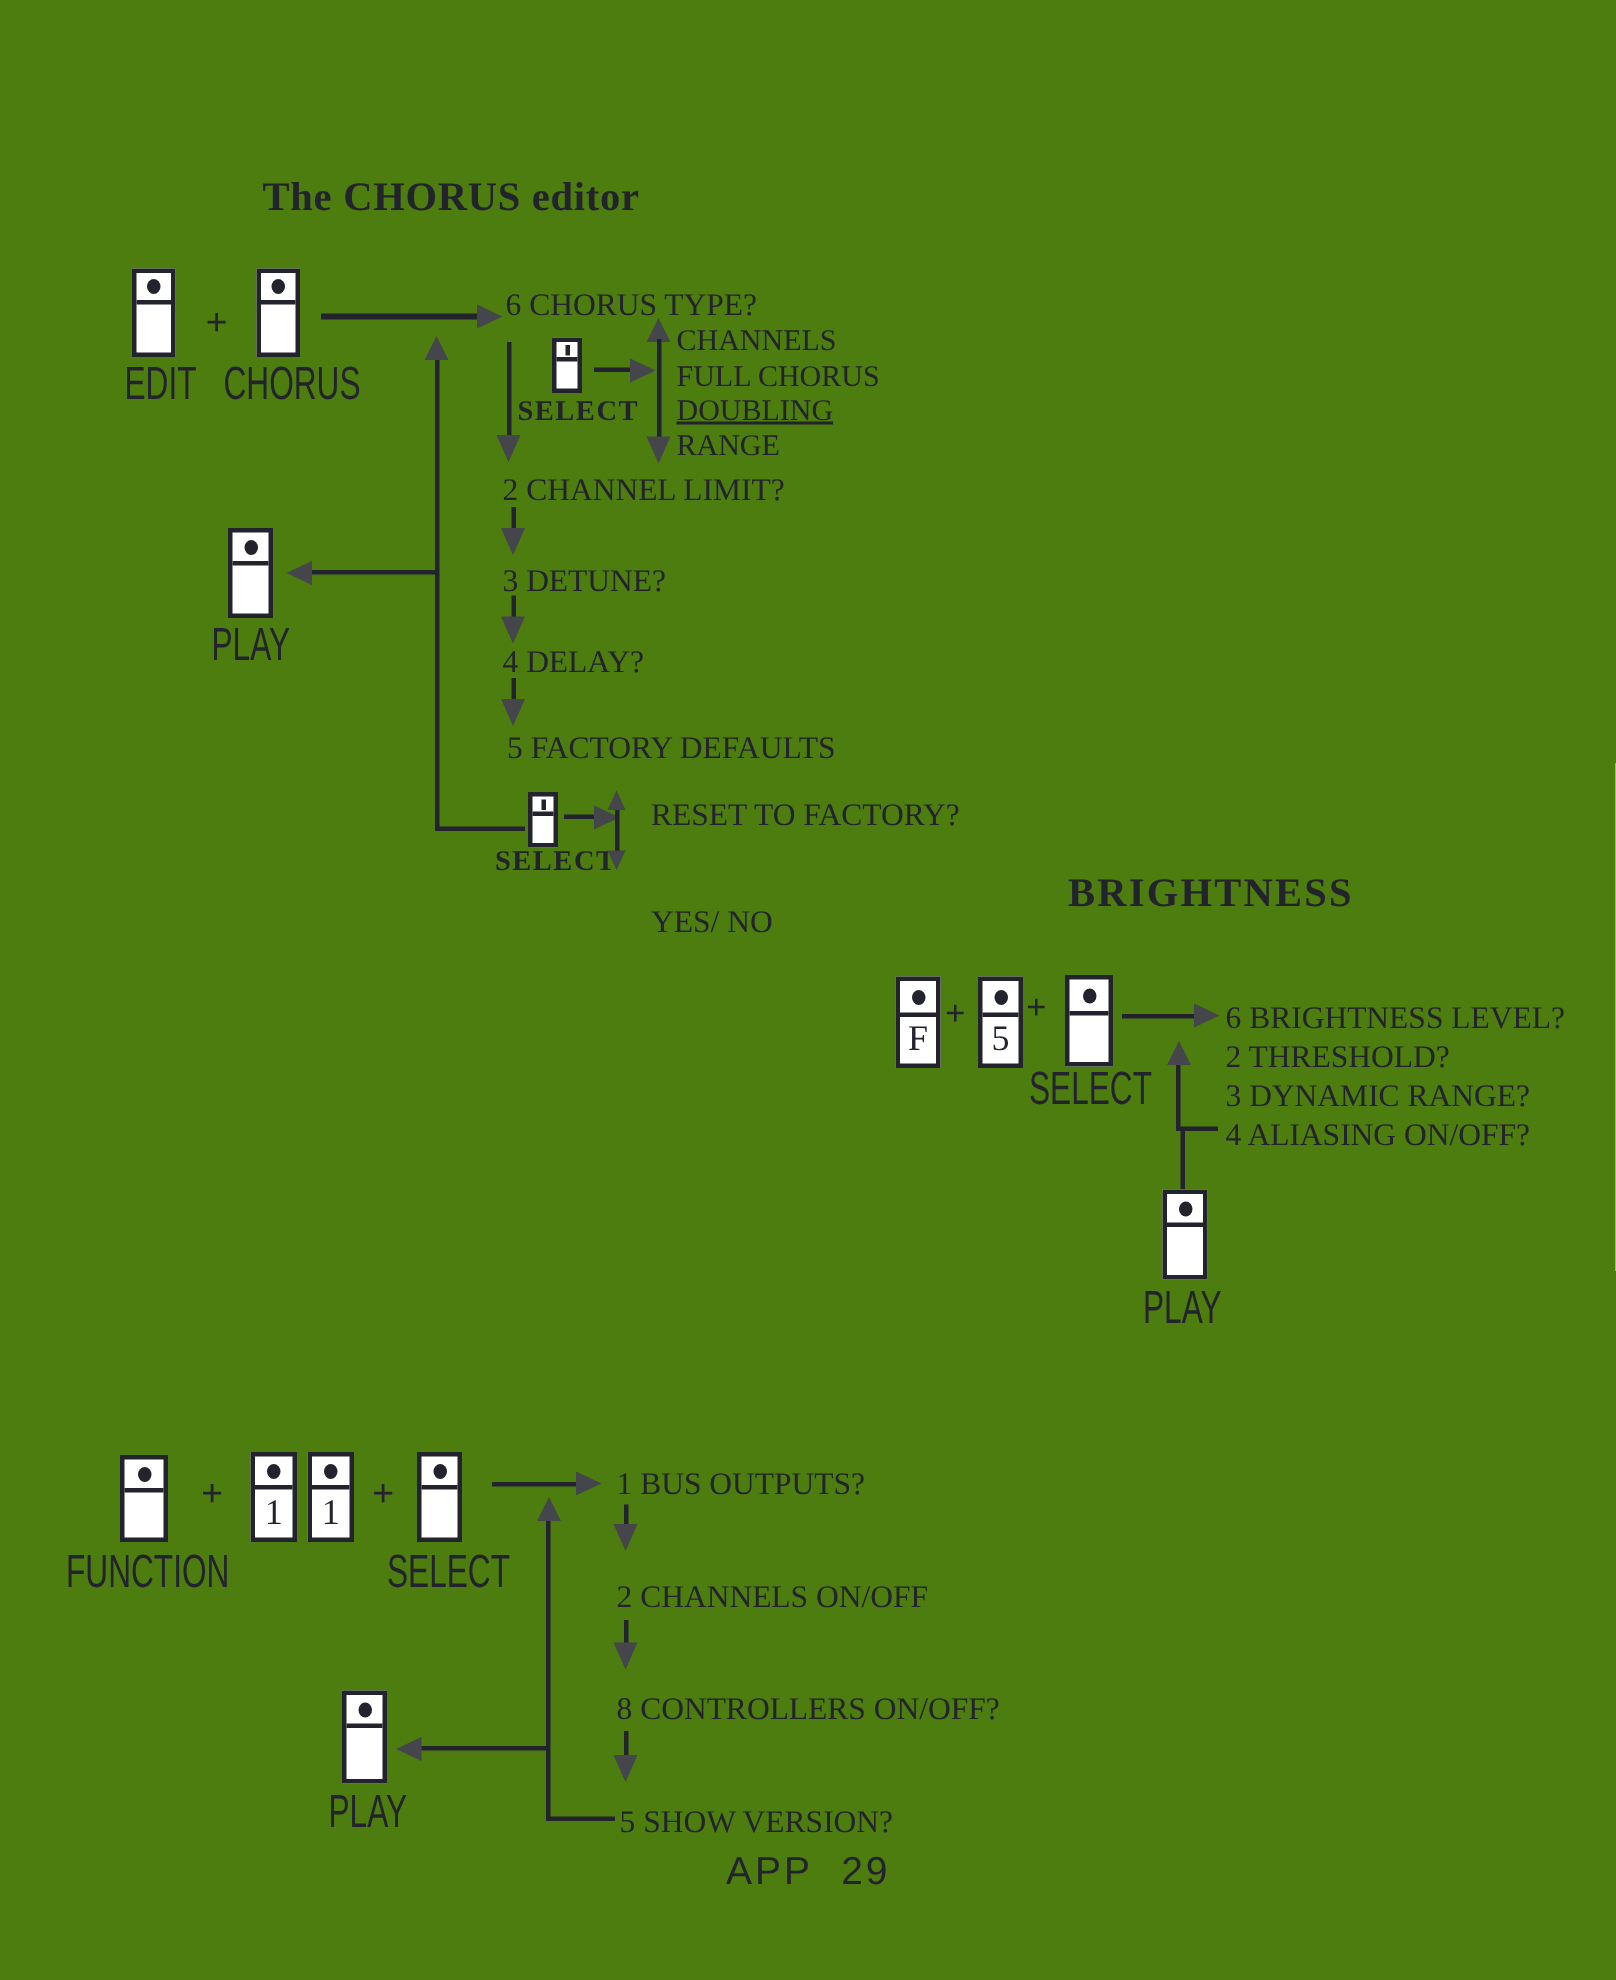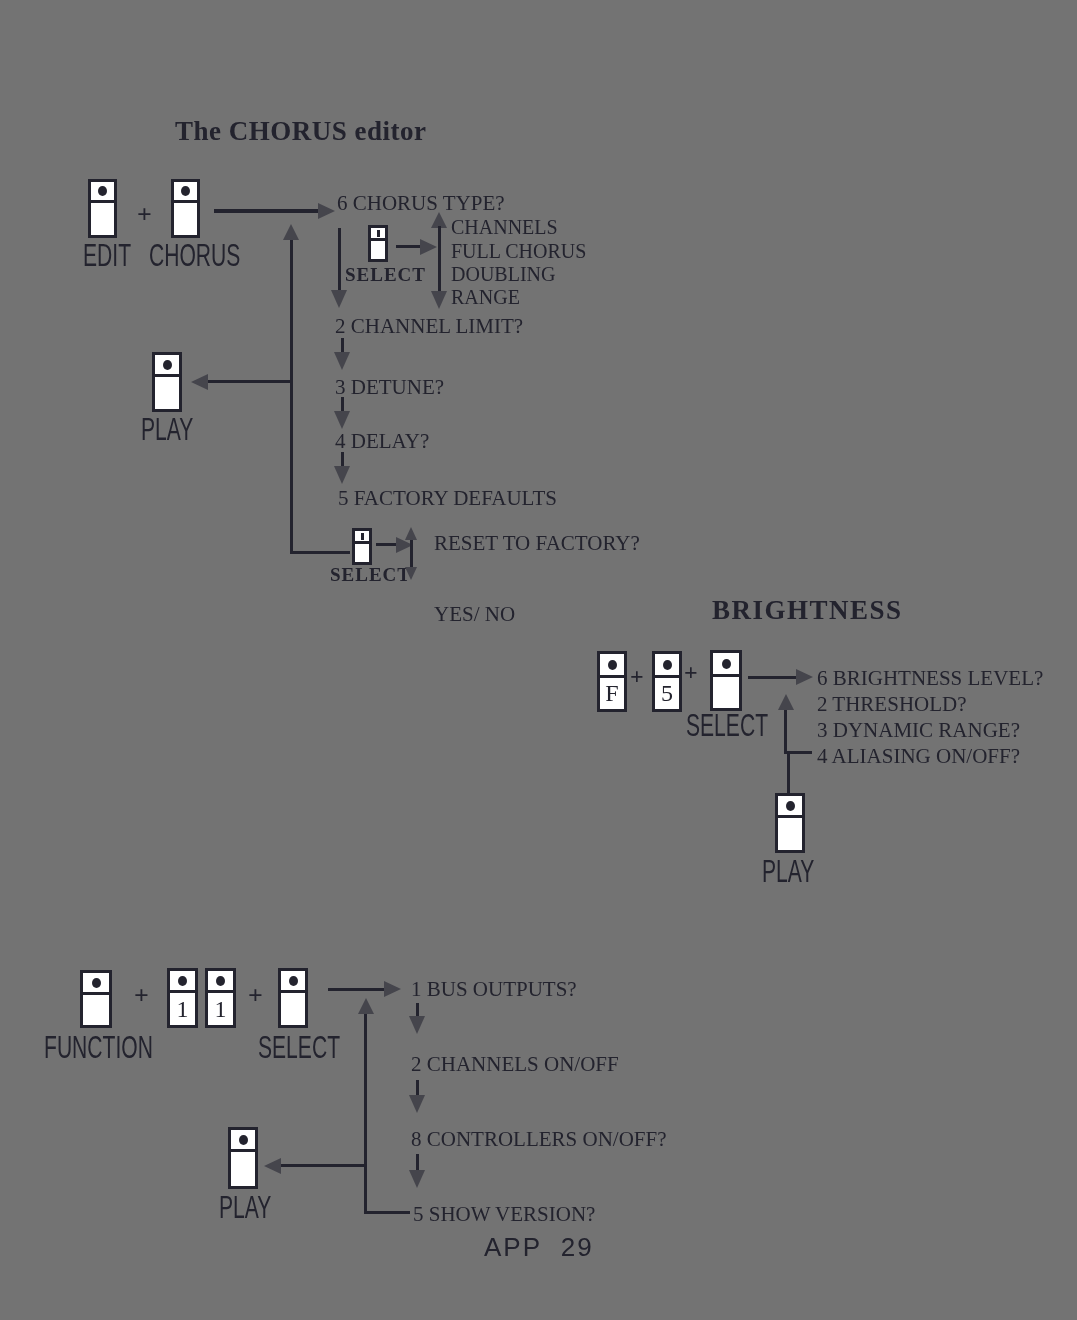--- a/index.html
+++ b/index.html
@@ -1,18 +1,18 @@
 <!DOCTYPE html>
 <html><head>
 <meta charset="utf-8">
 <style>
   html,body { margin:0; padding:0; background:#e8e8e8; }
   .page {
     position:relative; width:1077px; height:1320px; margin:0 auto;
-    background:#737373; overflow:hidden;
+    background:#4d7c0f; overflow:hidden;
     font-family:"Liberation Serif","DejaVu Serif",serif;
     color:#23232e;
   }
   .t { position:absolute; white-space:nowrap; }
   .title { font-weight:bold; font-size:27px; letter-spacing:0.5px; }
   .flow  { font-size:21px; }
   .flow-sm { font-size:20px; }
   .condensed {
     font-family:"Liberation Sans","DejaVu Sans",sans-serif;
     font-size:31px; transform:scaleX(0.68); transform-origin:0 0;
@@ -85,21 +85,21 @@
   </div>
   <div class="t sel-label" style="left:345px; top:264px;">SELECT</div>
   <div class="hl" style="left:396px; top:245px; width:24px;"></div>
   <div class="tri tri-r" style="left:420px; top:239px;"></div>
 
   <div class="tri tri-u" style="left:431px; top:212px;"></div>
   <div class="vl" style="left:438px; top:226px; height:66px;"></div>
   <div class="tri tri-d" style="left:431px; top:291px;"></div>
   <div class="t flow-sm" style="left:451px; top:216px;">CHANNELS</div>
   <div class="t flow-sm" style="left:451px; top:240px;">FULL CHORUS</div>
-  <div class="t flow-sm" style="left:451px; top:263px;">DOUBLING</div>
+  <div class="t flow-sm" style="left:451px; top:263px;text-decoration:underline;">DOUBLING</div>
   <div class="t flow-sm" style="left:451px; top:286px;">RANGE</div>
 
   <div class="t flow" style="left:335px; top:314px;">2 CHANNEL LIMIT?</div>
   <div class="vl" style="left:341px; top:338px; height:15px;"></div>
   <div class="tri tri-d" style="left:334px; top:352px;"></div>
 
   <div class="t flow" style="left:335px; top:375px;">3 DETUNE?</div>
   <div class="vl" style="left:341px; top:397px; height:15px;"></div>
   <div class="tri tri-d" style="left:334px; top:411px;"></div>
 
@@ -131,21 +131,21 @@
   </div>
   <div class="t sel-label" style="left:330px; top:564px;">SELECT</div>
   <div class="hl" style="left:376px; top:543px; width:20px;"></div>
   <div class="tri tri-r" style="left:396px; top:537px;"></div>
   <div class="tri tri-u sm" style="left:405px; top:527px;"></div>
   <div class="vl" style="left:410px; top:540px; height:28px;"></div>
   <div class="tri tri-d sm" style="left:405px; top:567px;"></div>
   <div class="t flow" style="left:434px; top:531px;">RESET TO FACTORY?</div>
   <div class="t flow" style="left:434px; top:557px;margin-top:45px;">YES/ NO</div>
 
-  <div class="t title" style="left:712px; top:595px; letter-spacing:1.5px;">BRIGHTNESS</div>
+  <div class="t title" style="left:712px; top:580px; letter-spacing:1.5px;">BRIGHTNESS</div>
 
   <div class="key" style="left:597px; top:651px; width:30px; height:61px;">
     <div class="key-top" style="height:24px;">
       <span class="dot"></span>
     </div>
     <div class="key-bottom">F</div>
   </div>
   <div class="t plus" style="left:630px; top:663px; font-size:24px;">+</div>
   <div class="key" style="left:652px; top:651px; width:30px; height:61px;">
     <div class="key-top" style="height:24px;">

